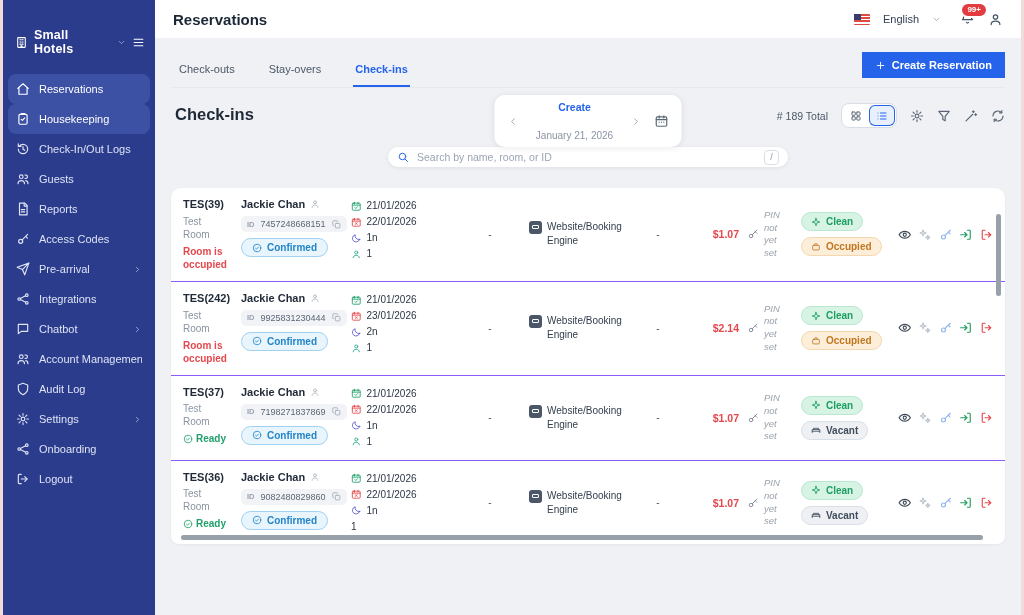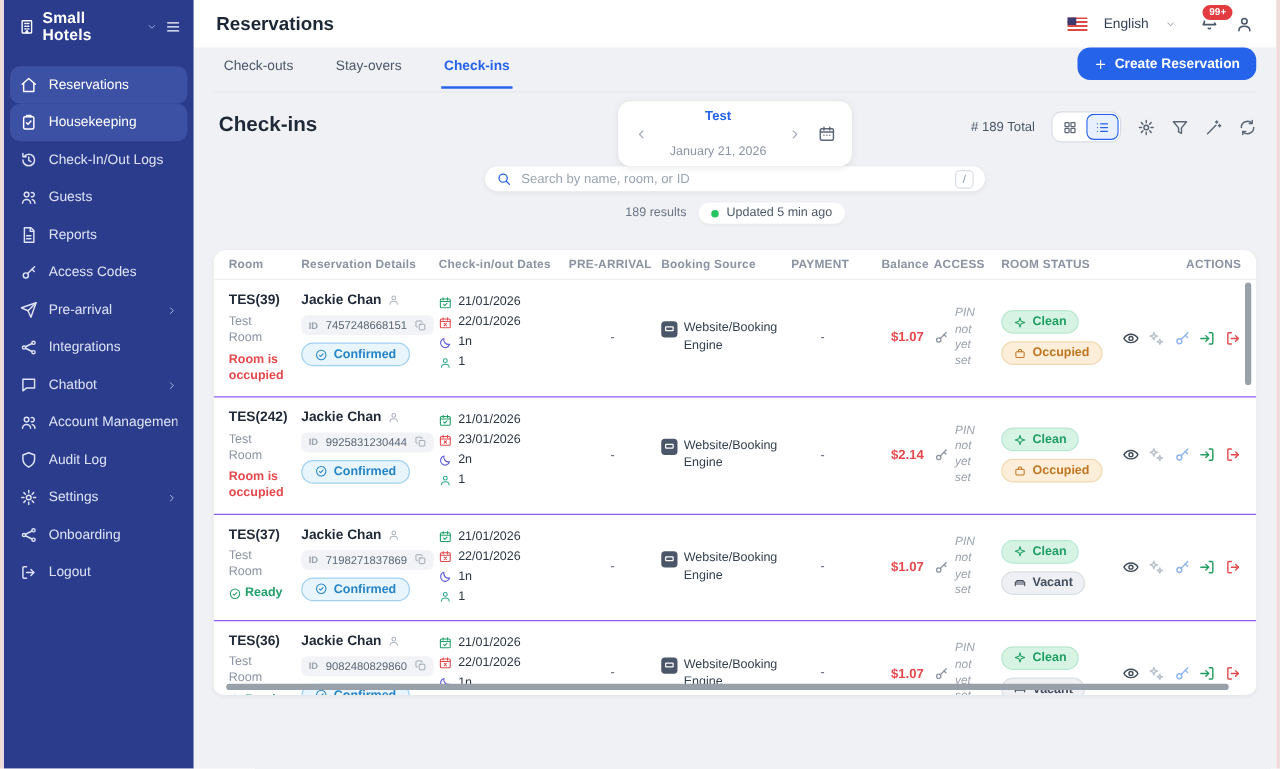--- a/index.html
+++ b/index.html
@@ -1,21 +1,21 @@
 <!DOCTYPE html>
 <html><head>
 <meta charset="utf-8">
 <style>
   *{box-sizing:border-box;margin:0;padding:0}
   body{margin:0;background:#fff;font-family:"Liberation Sans",sans-serif;-webkit-font-smoothing:antialiased}
   .frame{width:1024px;height:615px;display:flex;border-left:3px solid #f1dcdc;border-right:3px solid #f1dcdc;overflow:hidden}
 
   
   .sidebar{width:152px;background:#2b3c8c;color:#e6eafa;flex:none;display:flex;flex-direction:column}
-  .side-head{display:flex;align-items:center;gap:6px;padding:7px 10px 10px 12px;color:#fff}
+  .side-head{display:flex;align-items:center;gap:6px;padding:28px 10px 10px 12px;color:#fff}
   .side-head .brand{font-size:12.5px;font-weight:700;letter-spacing:.2px}
   .side-head .s-ic{font-size:13px}
   .side-head .chev{font-size:9px;color:#aab4e0;margin-left:2px}
   .side-head .burger{font-size:13px;margin-left:auto}
   .sidebar-nav{padding:8px 5px;display:flex;flex-direction:column}
   .side-item{display:flex;align-items:center;gap:9px;padding:0 8px;height:30px;border-radius:8px;font-size:11px;color:#dde3f6;cursor:pointer}
   .side-item.active{background:#3c50a4;color:#fff}
   .side-item .s-ic{font-size:14px;flex:none;display:inline-flex}
   .side-item .s-lbl{white-space:nowrap;overflow:hidden}
   .side-item .s-chev{margin-left:auto;font-size:9px;color:#b6c0e6}
@@ -31,25 +31,25 @@
   .flag::after{content:"";position:absolute;left:0;top:0;width:7px;height:6px;background:#3c3b6e}
   .lang-label{font-size:11px;color:#334155}
   .lang-chev{font-size:9px;color:#8a94a3}
   .bell-wrap{position:relative;color:#475569;font-size:15px;margin-left:6px}
   .badge{position:absolute;top:-8px;right:-13px;background:#e23b40;color:#fff;font-size:8px;font-weight:700;padding:2px 5px;border-radius:999px;border:2px solid #fff;line-height:1}
   .user-ic{color:#475569;font-size:15px}
 
   .content{flex:1;background:#f0f1f4;padding:0 16px;min-height:0}
 
   
-  .tabs-row{display:flex;align-items:flex-start;border-bottom:1px solid #e6e9ee}
+  .tabs-row{display:flex;align-items:center;padding-top:14px;border-bottom:1px solid #e6e9ee}
   .tabs{display:flex;gap:30px;padding-left:6px}
   .tab{padding:9px 2px 10px;font-size:11px;color:#4b5768;cursor:pointer}
   .tab.active{color:#2563eb;font-weight:600;border-bottom:2px solid #2563eb;margin-bottom:-1px}
-  .create-btn{margin-left:auto;margin-bottom:9px;background:#2563eb;color:#fff;border:none;border-radius:10px;padding:7px 13px;font-size:11px;font-weight:600;display:inline-flex;align-items:center;gap:6px;cursor:pointer}
+  .create-btn{margin-left:auto;margin-bottom:9px;background:#2563eb;color:#fff;border:none;border-radius:0;padding:7px 13px;font-size:11px;font-weight:600;display:inline-flex;align-items:center;gap:6px;cursor:pointer}
   .create-btn [data-icon]{font-size:11px}
 
   
   .page-head{position:relative;height:56px;margin-top:2px}
   .page-heading{position:absolute;left:4px;top:15px;font-size:16.5px;font-weight:700;color:#1f2937}
   .date-nav{position:absolute;left:50%;top:5px;transform:translateX(-50%);background:#fff;border-radius:10px;box-shadow:0 1px 6px rgba(20,30,60,.09);padding:6px 13px;display:flex;align-items:center;gap:13px}
   .dn-chev{font-size:11px;color:#98a2b0;cursor:pointer}
   .dn-center{text-align:center;min-width:86px}
   .dn-today{color:#2563eb;font-size:10.5px;font-weight:700}
   .dn-date{color:#8a94a3;font-size:10px;margin-top:17px}
@@ -358,21 +358,21 @@
 
       <div class="page-head">
         <div class="page-heading">Check-ins</div>
         <div class="date-nav">
           <span class="dn-chev" data-icon="chevron-left">
               <svg viewBox="0 0 24 24" fill="none" stroke="currentColor" stroke-width="2" stroke-linecap="round" stroke-linejoin="round">
                 <path d="M15 6l-6 6 6 6"></path>
               </svg>
             </span>
           <span class="dn-center">
-            <div class="dn-today">Test</div>
+            <div class="dn-today">Create</div>
             <div class="dn-date">January 21, 2026</div>
           </span>
           <span class="dn-chev" data-icon="chevron-right">
               <svg viewBox="0 0 24 24" fill="none" stroke="currentColor" stroke-width="2" stroke-linecap="round" stroke-linejoin="round">
                 <path d="M9 6l6 6-6 6"></path>
               </svg>
             </span>
           <span class="dn-cal" data-icon="calendar">
               <svg viewBox="0 0 24 24" fill="none" stroke="currentColor" stroke-width="2" stroke-linecap="round" stroke-linejoin="round">
                 <rect x="3" y="5" width="18" height="16" rx="2"></rect>
@@ -434,41 +434,22 @@
               <svg viewBox="0 0 24 24" fill="none" stroke="currentColor" stroke-width="2" stroke-linecap="round" stroke-linejoin="round">
                 <circle cx="11" cy="11" r="6.5"></circle>
                 <path d="M16 16l5 5"></path>
               </svg>
             </span>
           <input class="search-input" placeholder="Search by name, room, or ID" style="">
           <span class="slash-key">/</span>
         </div>
       </div>
 
-      <div class="results-row">
-        <span class="results-count">189 results</span>
-        <span class="updated-pill">
-          <span class="green-dot"></span>
-          <span>Updated 5 min ago</span>
-        </span>
-      </div>
 
       <div class="table-card">
-        <div class="thead" id="thead">
-            <div class="th">Room</div>
-            <div class="th">Reservation Details</div>
-            <div class="th">Check-in/out Dates</div>
-            <div class="th">PRE-ARRIVAL</div>
-            <div class="th">Booking Source</div>
-            <div class="th">PAYMENT</div>
-            <div class="th right">Balance</div>
-            <div class="th">ACCESS</div>
-            <div class="th">ROOM STATUS</div>
-            <div class="th right">ACTIONS</div>
-          </div>
         <div id="tbody">
   <div class="trow">
     <div class="cell">
       <div class="room-code">TES(39)</div>
       <div class="room-name">Test Room</div>
       <div class="room-note occupied">
 
         <span>Room is occupied</span>
       </div>
     </div>

